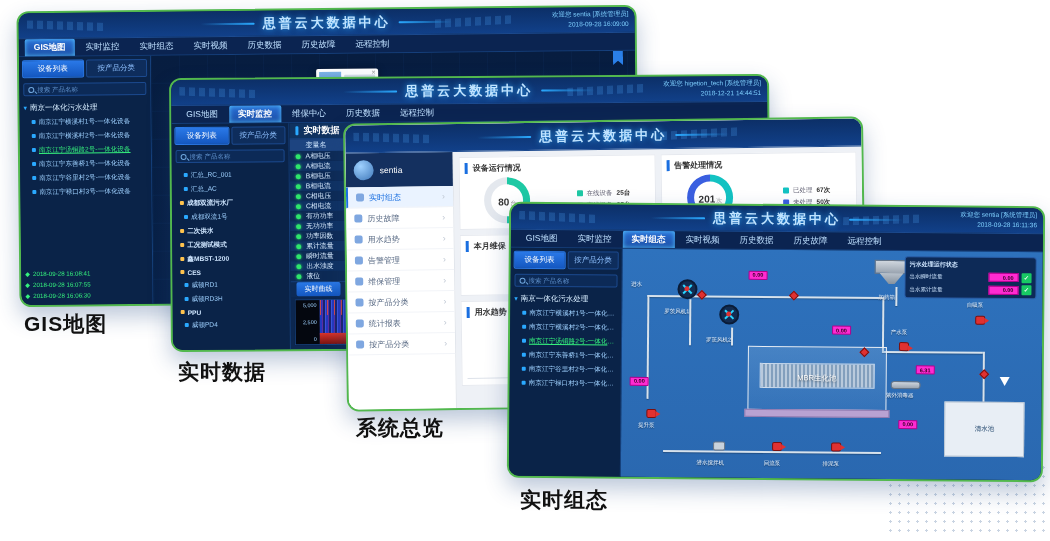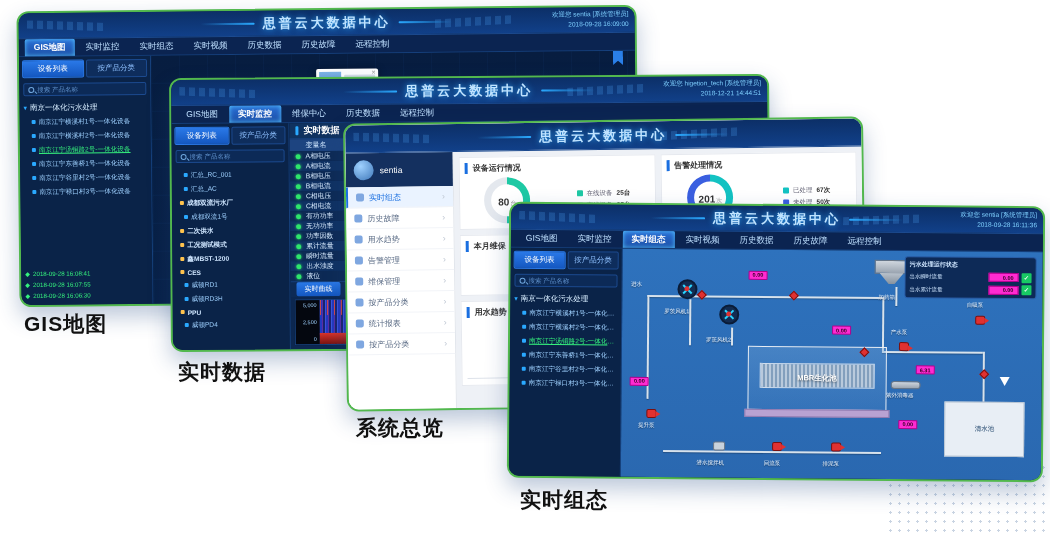--- a/index.html
+++ b/index.html
@@ -144,21 +144,21 @@
   .fan::before{transform:rotate(45deg)}.fan::after{transform:rotate(-45deg)}
   .fan .hub{width:5px;height:5px;background:#e03131;border-radius:50%;z-index:1}
   .hopper{position:absolute;width:34px;height:14px;background:linear-gradient(180deg,#cfd6de,#9aa4b0);border:1px solid #6a7685}
   .hopper::after{content:"";position:absolute;top:100%;left:4px;right:4px;height:11px;
        background:linear-gradient(180deg,#b9c2cc,#87929e);clip-path:polygon(0 0,100% 0,62% 100%,38% 100%)}
   .mbr{position:absolute;border:1px solid #e8eef5;background:linear-gradient(180deg,rgba(120,170,220,.35),rgba(120,170,220,.12));
        display:flex;align-items:center;justify-content:center}
   .mbr .mem{position:absolute;left:8%;right:8%;top:26%;bottom:34%;border:1px solid #e8eef5;
        background:repeating-linear-gradient(90deg,#cfd8e2 0 2px,#8fa6bd 2px 4px);opacity:.85}
   .mbr .base{position:absolute;left:-3%;right:-3%;bottom:-8px;height:8px;background:#b9a2d2;border:1px solid #8f7ab0}
-  .mbr .mlabel{position:relative;color:#fff;font-size:7.5px;font-weight:bold;text-shadow:0 1px 2px rgba(0,0,0,.5);z-index:1}
+  .mbr .mlabel{position:relative;color:#fff;font-size:7.5px;font-weight:normal;text-shadow:0 1px 2px rgba(0,0,0,.5);z-index:1}
   .ctank{position:absolute;background:#e8eef5;border:1px solid #b9c6d4;color:#24486e;font-size:6.5px;
          display:flex;align-items:center;justify-content:center}
   .pump{position:absolute;width:10px;height:9px;background:#e03131;border:1px solid #7a0f0f;border-radius:2px}
   .pump::after{content:"";position:absolute;left:100%;top:1.5px;border-left:5px solid #e03131;
         border-top:3px solid transparent;border-bottom:3px solid transparent}
   .valve{position:absolute;width:7px;height:7px;background:#e03131;border:1px solid #7a0f0f;transform:rotate(45deg)}
   .chip{position:absolute;background:#ff2bd1;color:#2a0020;font-size:5.5px;font-weight:bold;
         padding:0.5px 3px;border:1px solid #b0008d;border-radius:1px;white-space:nowrap}
   .slabel{position:absolute;color:#eaf4ff;font-size:5.5px;white-space:nowrap;text-shadow:0 1px 1px rgba(0,0,0,.45)}
   .uv{position:absolute;width:30px;height:8px;background:linear-gradient(180deg,#cfd6de,#9aa4b0);border:1px solid #6a7685;border-radius:4px}

